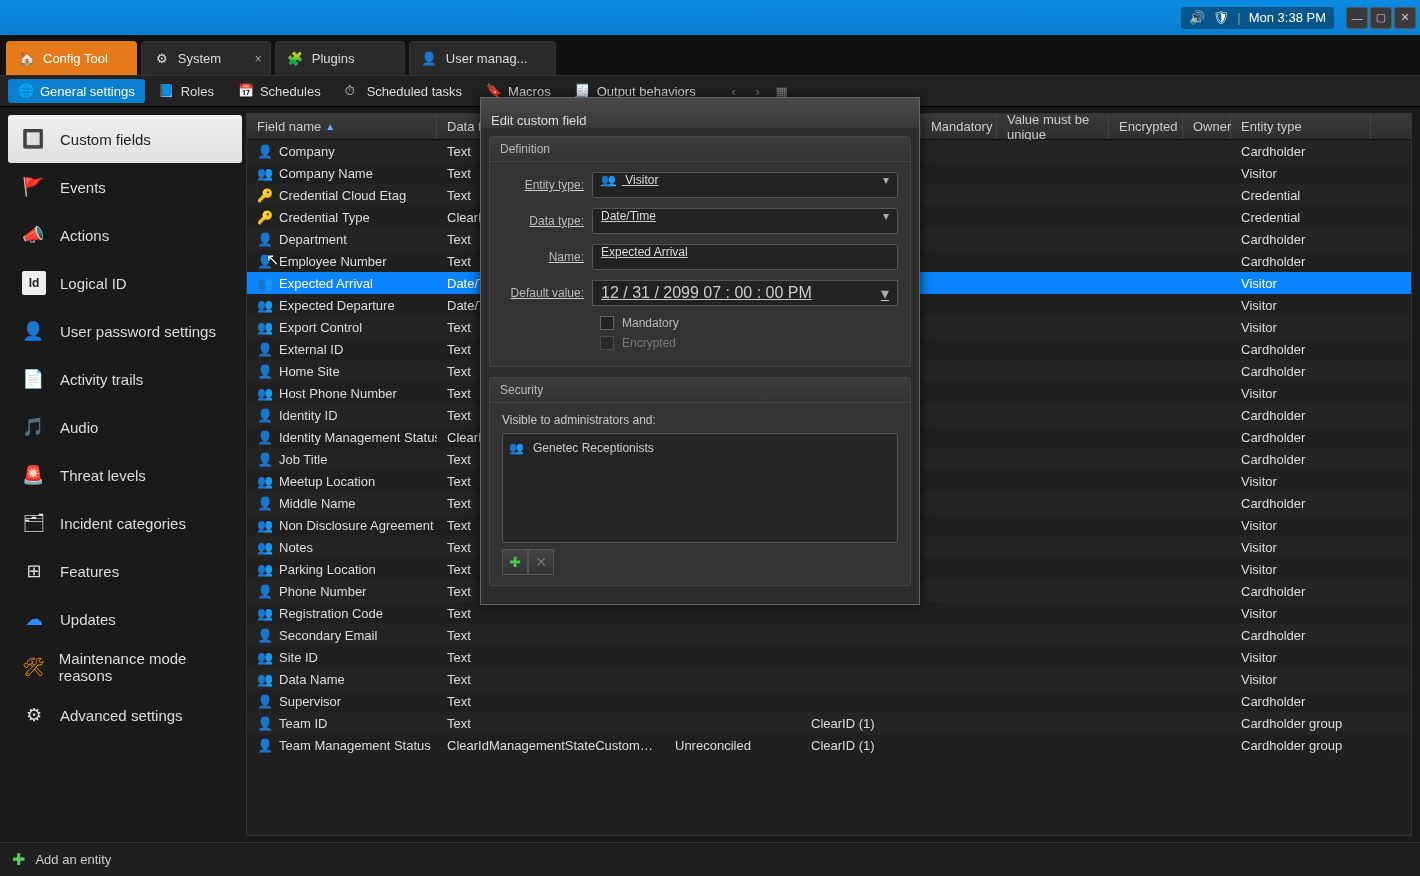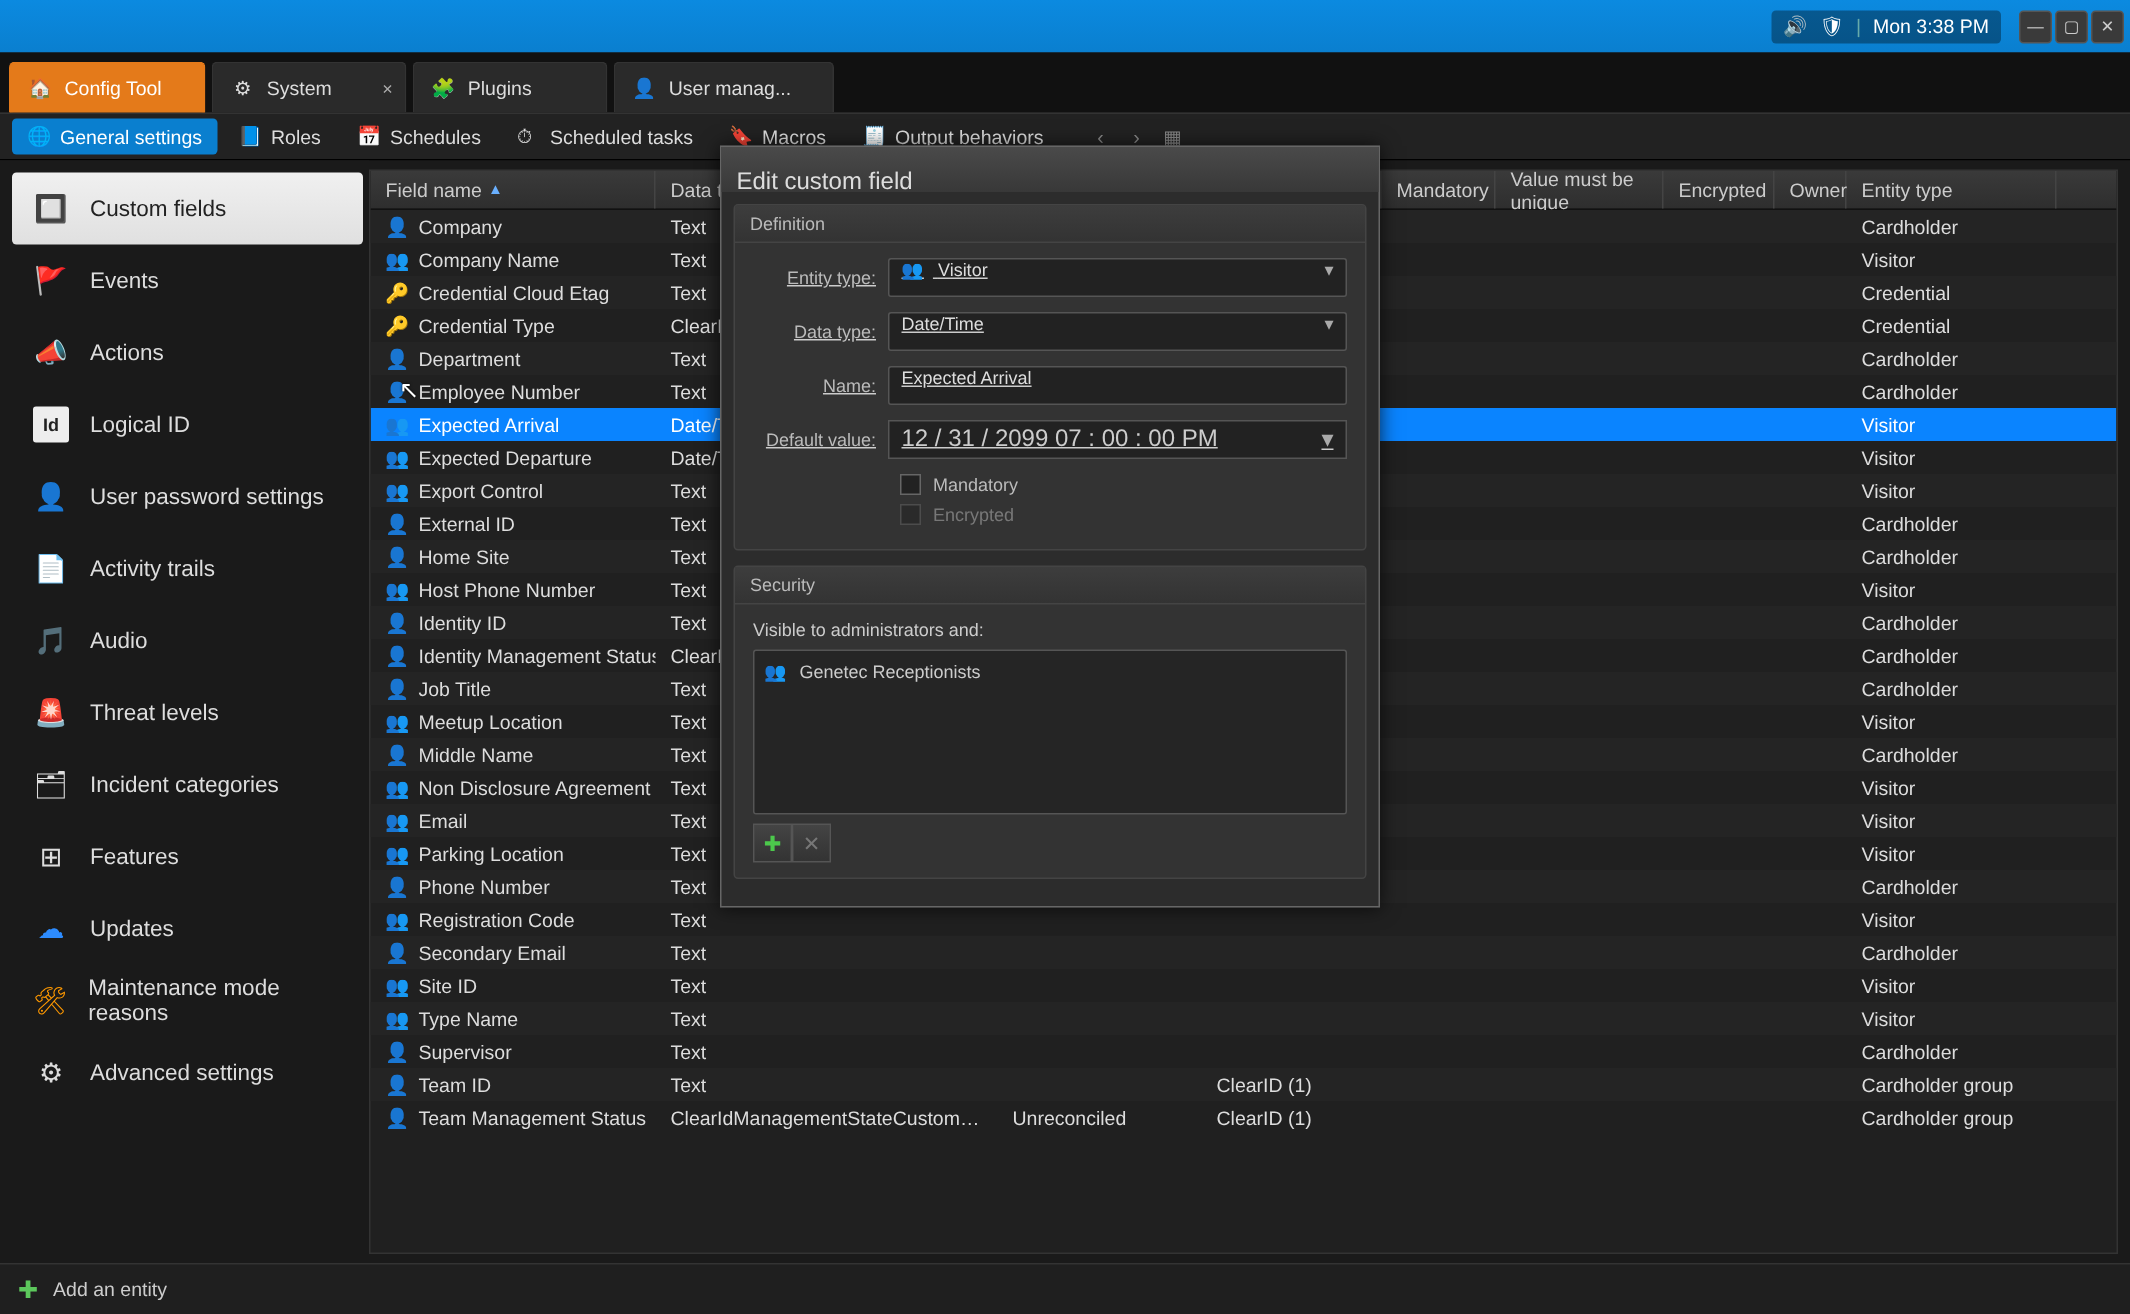--- a/index.html
+++ b/index.html
@@ -48,21 +48,21 @@
 .c-un{width:112px;}
 .c-en{width:74px;}
 .c-ow{width:48px;}
 .c-et{width:140px;}
 
 .footer { height:34px; background:#1f1f1f; border-top:1px solid #333; display:flex; align-items:center; padding:0 12px; gap:10px; color:#ccc;}
 .footer .plus{color:#5cc85c;font-size:16px;}
 
 
 .dialog{ position:absolute; left:480px; top:97px; width:440px; background:#2c2c2c; border:1px solid #666; box-shadow:0 0 12px rgba(0,0,0,.7); color:#ccc;}
-.dlg-title{ height:24px; background:linear-gradient(#4a4a4a,#383838); padding:15px 10px; font-size:16px; color:#ddd;}
+.dlg-title{ height:24px; background:linear-gradient(#4a4a4a,#383838); padding:15px 10px; font-size:13px; color:#ddd;}
 .dlg-body{ padding:8px;}
 .section{ border:1px solid #444; border-radius:3px; margin-bottom:10px; background:#333;}
 .sec-title{ font-size:12px; color:#bbb; padding:5px 10px; background:linear-gradient(#3d3d3d,#333); border-bottom:1px solid #444;}
 .sec-body{ padding:10px 12px;}
 .formrow{ display:flex; align-items:center; margin-bottom:10px;text-decoration:underline;}
 .formrow label{ width:90px; text-align:right; padding-right:8px; color:#bbb; font-size:12px;}
 .inp, .sel{ flex:1; height:26px; background:#222; border:1px solid #555; color:#ddd; padding:0 8px; font-size:12px; border-radius:2px; position:relative;}
 .sel::after{content:"▾"; position:absolute; right:8px; color:#aaa;}
 .chkrow{ display:flex; align-items:center; gap:8px; padding-left:98px; margin-bottom:6px; font-size:12px; color:#bbb;}
 .chk{ width:14px; height:14px; border:1px solid #666; background:#222;}
@@ -472,21 +472,21 @@
           <div class="cell c-gp"></div>
           <div class="cell c-mn"></div>
           <div class="cell c-un"></div>
           <div class="cell c-en"></div>
           <div class="cell c-ow"></div>
           <div class="cell c-et">Visitor</div>
         </div>
         <div class="row">
           <div class="cell c-fn">
             <span class="ricon">👥</span>
-            <span>Email</span>
+            <span>Notes</span>
           </div>
           <div class="cell c-dt">Text</div>
           <div class="cell c-dv"></div>
           <div class="cell c-gp"></div>
           <div class="cell c-mn"></div>
           <div class="cell c-un"></div>
           <div class="cell c-en"></div>
           <div class="cell c-ow"></div>
           <div class="cell c-et">Visitor</div>
         </div>
@@ -556,21 +556,21 @@
           <div class="cell c-gp"></div>
           <div class="cell c-mn"></div>
           <div class="cell c-un"></div>
           <div class="cell c-en"></div>
           <div class="cell c-ow"></div>
           <div class="cell c-et">Visitor</div>
         </div>
         <div class="row">
           <div class="cell c-fn">
             <span class="ricon">👥</span>
-            <span>Type Name</span>
+            <span>Data Name</span>
           </div>
           <div class="cell c-dt">Text</div>
           <div class="cell c-dv"></div>
           <div class="cell c-gp"></div>
           <div class="cell c-mn"></div>
           <div class="cell c-un"></div>
           <div class="cell c-en"></div>
           <div class="cell c-ow"></div>
           <div class="cell c-et">Visitor</div>
         </div>

